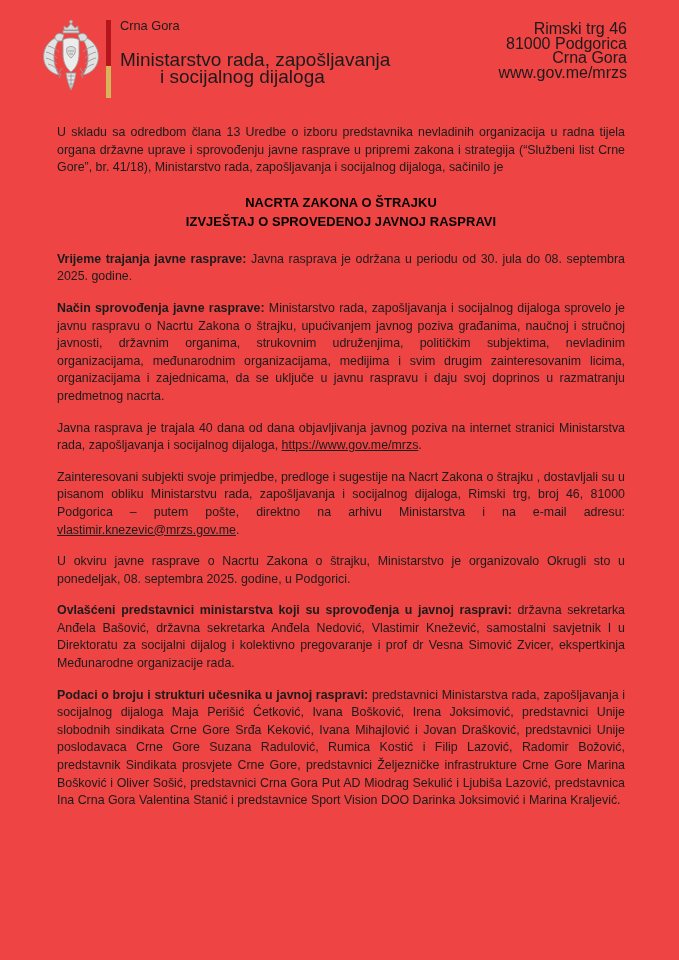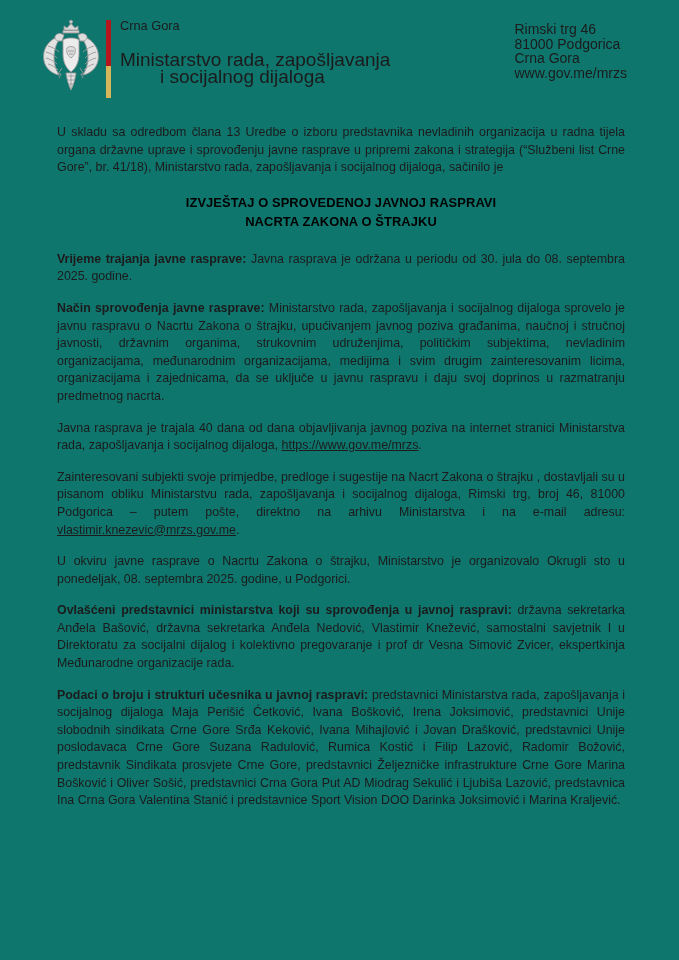--- a/index.html
+++ b/index.html
@@ -13,21 +13,21 @@
     font-family: "Liberation Sans", sans-serif;
     color: #1b1b1b;
     -webkit-font-smoothing: antialiased;
     overflow: hidden;
   }
 
   .page {
     position: relative;
     width: 679px;
     height: 960px;
-    background: #0f766e;
+    background: #ef4444;
     box-sizing: border-box;
   }
 
   
   .letterhead {
     position: absolute;
     left: 0;
     top: 0;
     width: 679px;
     height: 112px;
@@ -77,22 +77,22 @@
     font-size: 19px;
     line-height: 16.5px;
     color: #1b1b1b;
   }
   .brand-ministry .l2 { display: block; margin-left: 40px; }
 
   .contact {
     position: absolute;
     right: 52px;
     top: 22px;
-    text-align: left;
-    font-size: 14px;
+    text-align: right;
+    font-size: 16px;
     line-height: 14.6px;
     color: #1b1b1b;
   }
   .contact span { display: block; white-space: nowrap; }
 
   
   .content {
     position: absolute;
     left: 57px;
     top: 124px;
@@ -195,22 +195,22 @@
       <span>Crna Gora</span>
       <span>www.gov.me/mrzs</span>
     </div>
   </div>
 
   <div class="content">
 
     <p class="para">U skladu sa odredbom člana 13 Uredbe o izboru predstavnika nevladinih organizacija u radna tijela organa državne uprave i sprovođenju javne rasprave u pripremi zakona i strategija (“Službeni list Crne Gore”, br. 41/18), Ministarstvo rada, zapošljavanja i socijalnog dijaloga, sačinilo je</p>
 
     <div class="doc-title">
+      <span class="tline">NACRTA ZAKONA O ŠTRAJKU</span>
       <span class="tline">IZVJEŠTAJ O SPROVEDENOJ JAVNOJ RASPRAVI</span>
-      <span class="tline">NACRTA ZAKONA O ŠTRAJKU</span>
     </div>
 
     <p class="para">
       <span class="lead">Vrijeme trajanja javne rasprave:</span><span> Javna rasprava je održana u periodu od 30. jula do 08. septembra  2025. godine.</span>
     </p>
 
     <p class="para">
       <span class="lead">Način sprovođenja javne rasprave:</span><span> Ministarstvo rada, zapošljavanja i socijalnog dijaloga sprovelo je javnu raspravu o Nacrtu Zakona o štrajku, upućivanjem javnog poziva građanima, naučnoj i stručnoj javnosti, državnim organima, strukovnim udruženjima, političkim subjektima, nevladinim organizacijama, međunarodnim organizacijama, medijima i svim drugim zainteresovanim licima, organizacijama i zajednicama, da se uključe u javnu raspravu i daju svoj doprinos u razmatranju predmetnog nacrta.</span>
     </p>
 

